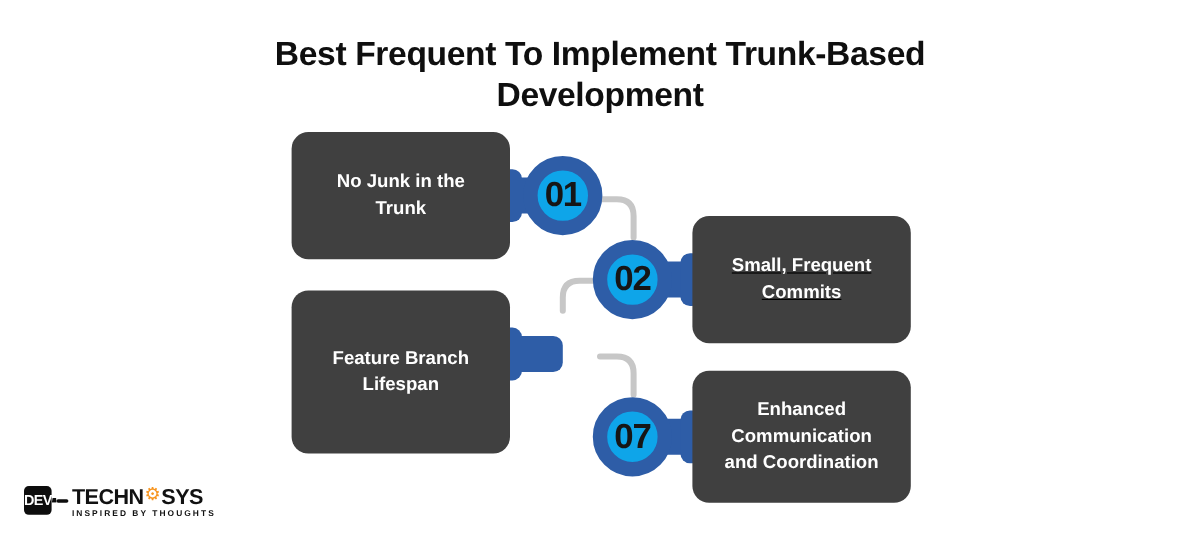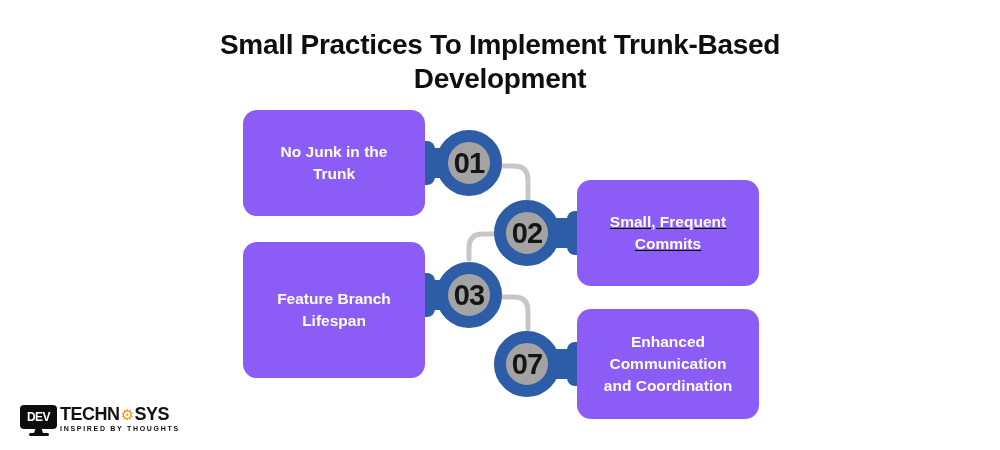--- a/index.html
+++ b/index.html
@@ -37,41 +37,41 @@
 
   .neck {
     position: absolute;
     background: #2e5da7;
     z-index: 2;
     border-radius: 8px;
   }
 
   .card {
     position: absolute;
-    background: #8b5cf6;
+    background: #404040;
     border-radius: 14px;
     z-index: 3;
     display: flex;
     align-items: center;
     justify-content: center;
     padding: 10px 18px;
   }
   .card-label {
     color: #ffffff;
     font-size: 15.5px;
     font-weight: bold;
     text-align: center;
     line-height: 1.42;
   }
 
   .badge {
     position: absolute;
     width: 66px;
     height: 66px;
-    background: #a3a3a3;
+    background: #0ea5e9;
     border: 12px solid #2e5da7;
     border-radius: 50%;
     z-index: 4;
     display: flex;
     align-items: center;
     justify-content: center;
   }
   .badge-number {
     font-size: 29px;
     font-weight: 800;
@@ -103,21 +103,21 @@
   .logo {
     position: absolute;
     left: 20px; top: 405px;
     display: flex;
     align-items: flex-start;
     z-index: 5;
   }
   .monitor {
     width: 37px;
     display: flex;
-    flex-direction: column;
+    flex-direction: row;
     align-items: center;
   }
   .monitor-screen {
     width: 37px; height: 24px;
     background: #0d0d0d;
     border-radius: 4px;
     display: flex;
     align-items: center;
     justify-content: center;
     color: #ffffff;
@@ -135,21 +135,20 @@
     background: #0d0d0d;
     border-radius: 2px;
   }
   .brand {
     margin-left: 3px;
     display: flex;
     flex-direction: column;
   }
   .brand-row {
     display: flex;
-    align-items: center;
     font-size: 18px;
     font-weight: 800;
     color: #111111;
     letter-spacing: -0.5px;
     line-height: 1;
   }
   .gear {
     color: #f7941d;
     font-size: 15px;
     font-weight: normal;
@@ -163,21 +162,21 @@
     letter-spacing: 1.7px;
     margin-top: 2px;
     white-space: nowrap;
   }
 </style>
 </head>
 <body>
 
 <div class="canvas">
 
-  <h1 class="title">Small Practices To Implement Trunk-Based Development</h1>
+  <h1 class="title">Best Frequent To Implement Trunk-Based Development</h1>
 
   <svg class="connector-svg" viewBox="0 0 1000 450" xmlns="http://www.w3.org/2000/svg">
     <path d="M 500 166 L 514 166 Q 528 166 528 180 L 528 198" fill="none" stroke="#c7c7c7" stroke-width="5" stroke-linecap="round" stroke-linejoin="round"></path>
     <path d="M 496 234 L 483 234 Q 469 234 469 248 L 469 259" fill="none" stroke="#c7c7c7" stroke-width="5" stroke-linecap="round" stroke-linejoin="round"></path>
     <path d="M 500 297 L 514 297 Q 528 297 528 311 L 528 329" fill="none" stroke="#c7c7c7" stroke-width="5" stroke-linecap="round" stroke-linejoin="round"></path>
   </svg>
 
   <div class="neck neck-1"></div>
   <div class="neck neck-1b"></div>
   <div class="neck neck-2"></div>
@@ -198,23 +197,20 @@
   </div>
   <div class="card card-4">
     <div class="card-label">Enhanced Communication and Coordination</div>
   </div>
 
   <div class="badge badge-1">
     <span class="badge-number">01</span>
   </div>
   <div class="badge badge-2">
     <span class="badge-number">02</span>
-  </div>
-  <div class="badge badge-3">
-    <span class="badge-number">03</span>
   </div>
   <div class="badge badge-4">
     <span class="badge-number">07</span>
   </div>
 
   <div class="logo">
     <div class="monitor">
       <div class="monitor-screen">DEV</div>
       <div class="monitor-neck"></div>
       <div class="monitor-base"></div>

